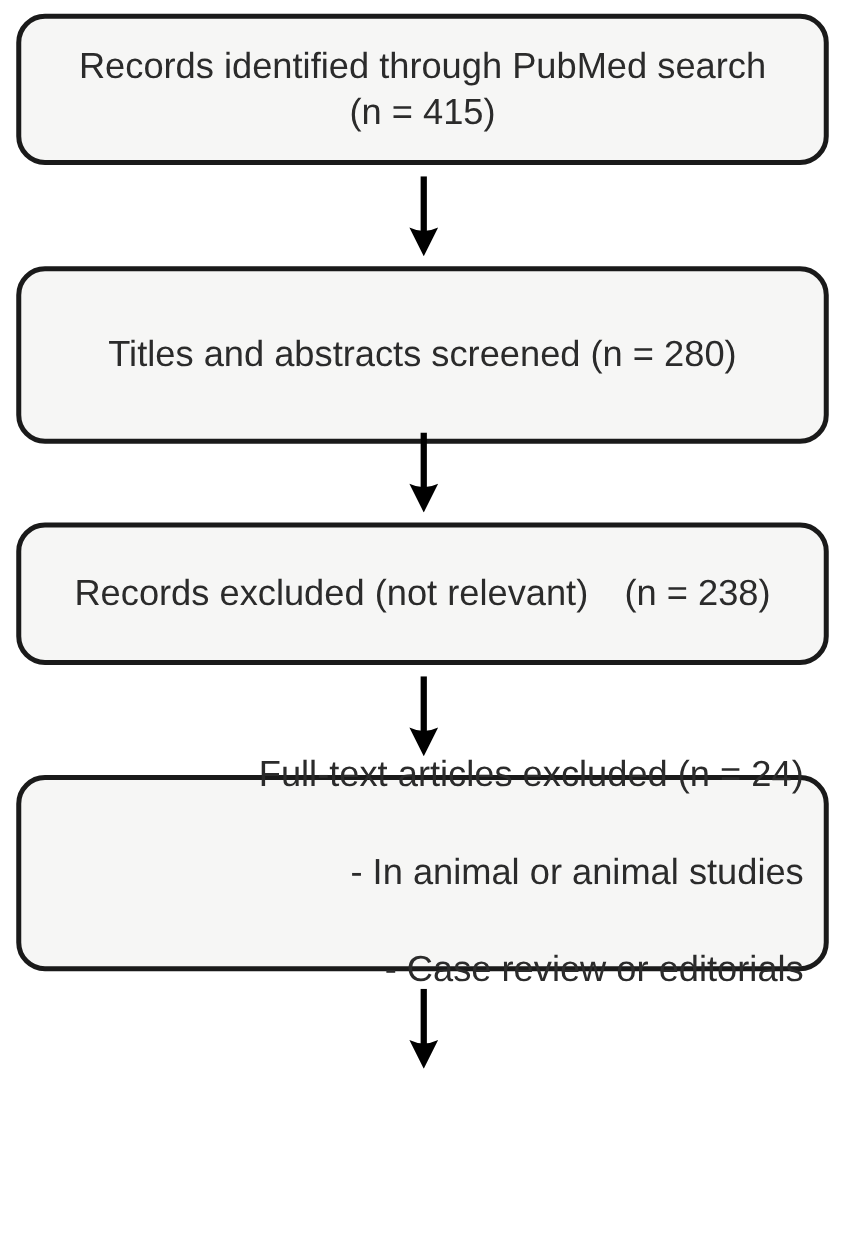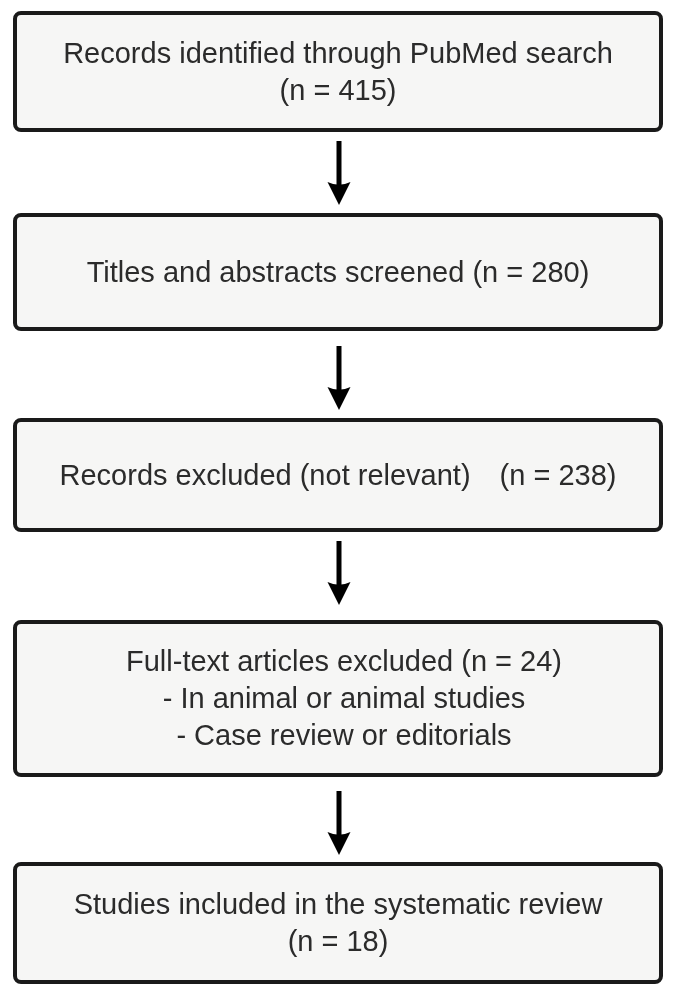--- a/index.html
+++ b/index.html
@@ -16,48 +16,49 @@
     color: var(--text, #2b2b2b);
     overflow: hidden;
   }
   .box {
     position: absolute;
     left: 13px;
     width: 650px;
     box-sizing: border-box;
     background: var(--box-fill, #f6f6f5);
     border: 4px solid var(--box-border, #1a1a1a);
-    border-radius: 8px;
+    border-radius: 23px;
     display: flex;
     flex-direction: column;
     justify-content: center;
     align-items: center;
     font-size: 29px;
     line-height: 37px;
     text-align: center;
   }
   .box.left-align {
-    align-items: center;
+    align-items: flex-end;
     text-align: left;
     padding-left: 28px;
     padding-right: 16px;
+    gap: 41px;
   }
   .box .line {
     white-space: pre-wrap;
   }
   .arrow {
     position: absolute;
     left: 324px;
     width: 30px;
     height: 64px;
   }
   .arrow line { stroke: var(--arrow, #000000); stroke-width: 5; }
   .arrow path { fill: var(--arrow, #000000); }
   #box-1 { top: 11px;  height: 121px; }
-  #box-2 { top: 213px; height: 118px; }
+  #box-2 { top: 213px; height: 142px; }
   #box-3 { top: 418px; height: 114px; }
   #box-4 { top: 620px; height: 157px; }
   #box-5 { top: 862px; height: 122px; }
   #arrow-1 { top: 141px; }
   #arrow-2 { top: 346px; }
   #arrow-3 { top: 541px; }
   #arrow-4 { top: 791px; }
 </style>
 </head>
 <body>
@@ -96,18 +97,14 @@
     <div class="line">Full-text articles excluded (n = 24)</div>
     <div class="line">- In animal or animal studies</div>
     <div class="line">- Case review or editorials</div>
   </div>
 
   <svg class="arrow" id="arrow-4" viewBox="0 0 30 64" aria-hidden="true">
     <line x1="15" y1="0" x2="15" y2="46"></line>
     <path d="M15 64 L3.5 41 Q15 46.5 26.5 41 Z"></path>
   </svg>
 
-  <div class="box" id="box-5">
-    <div class="line">Studies included in the systematic review</div>
-    <div class="line">(n = 18)</div>
-  </div>
 
 </div>
 
 </body></html>

